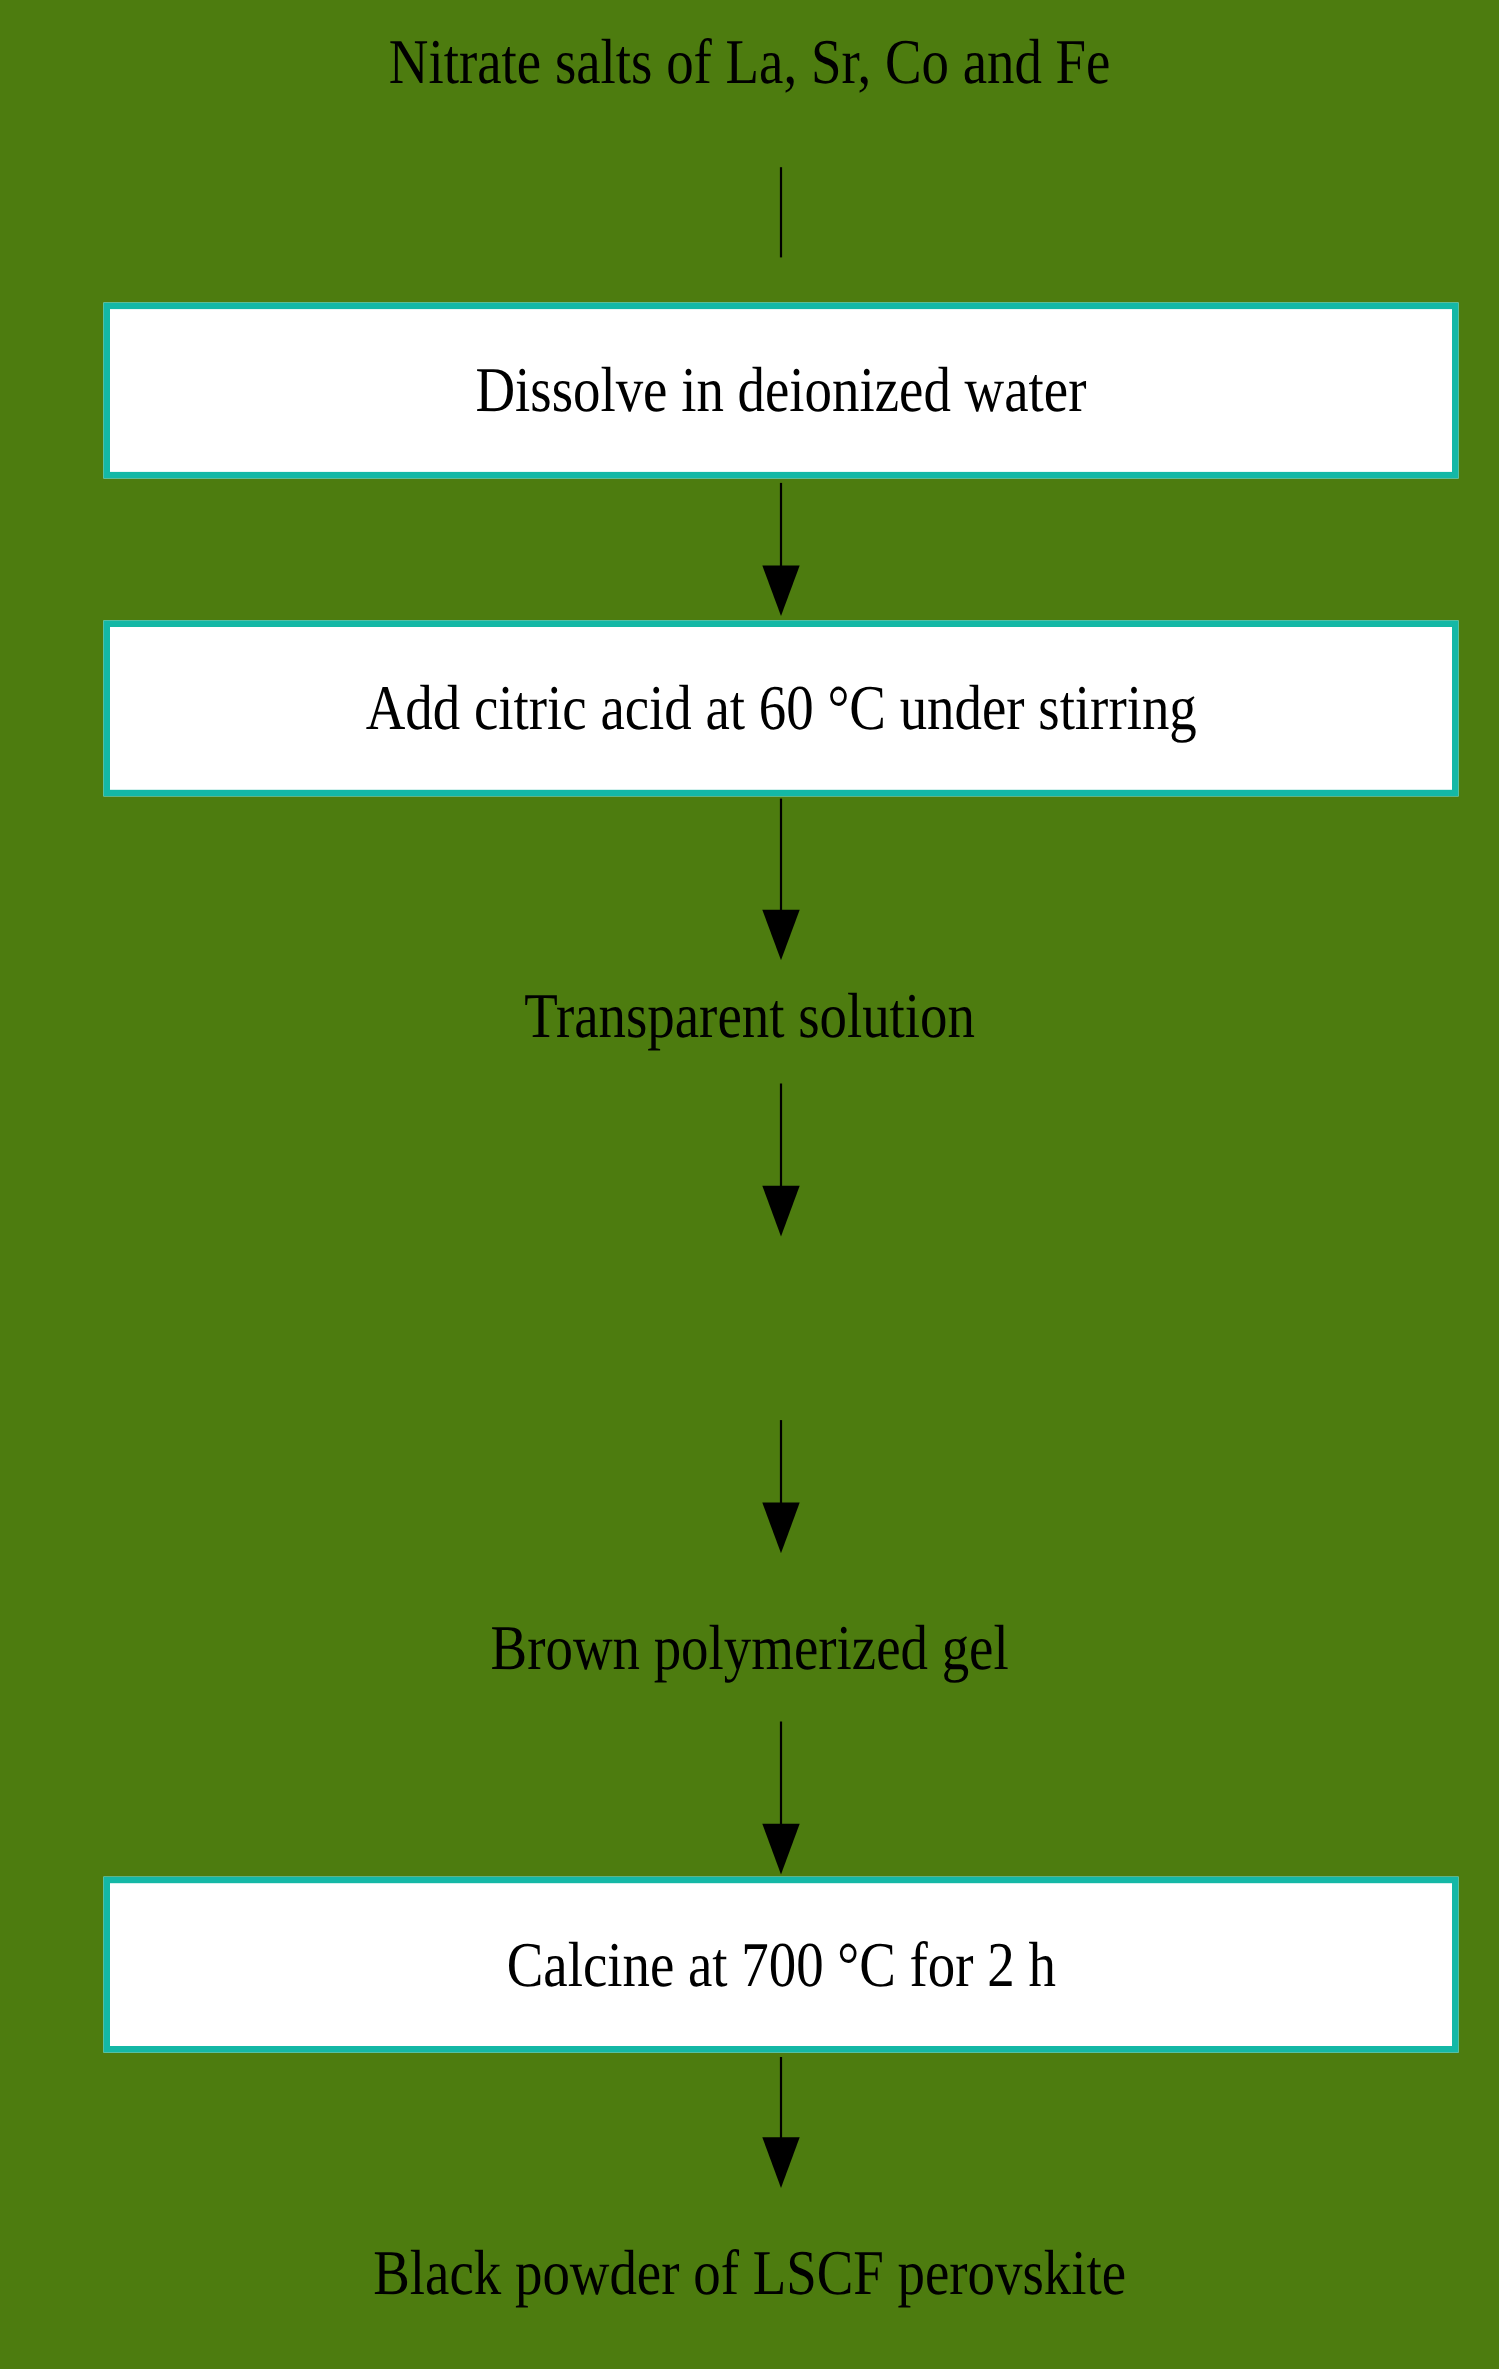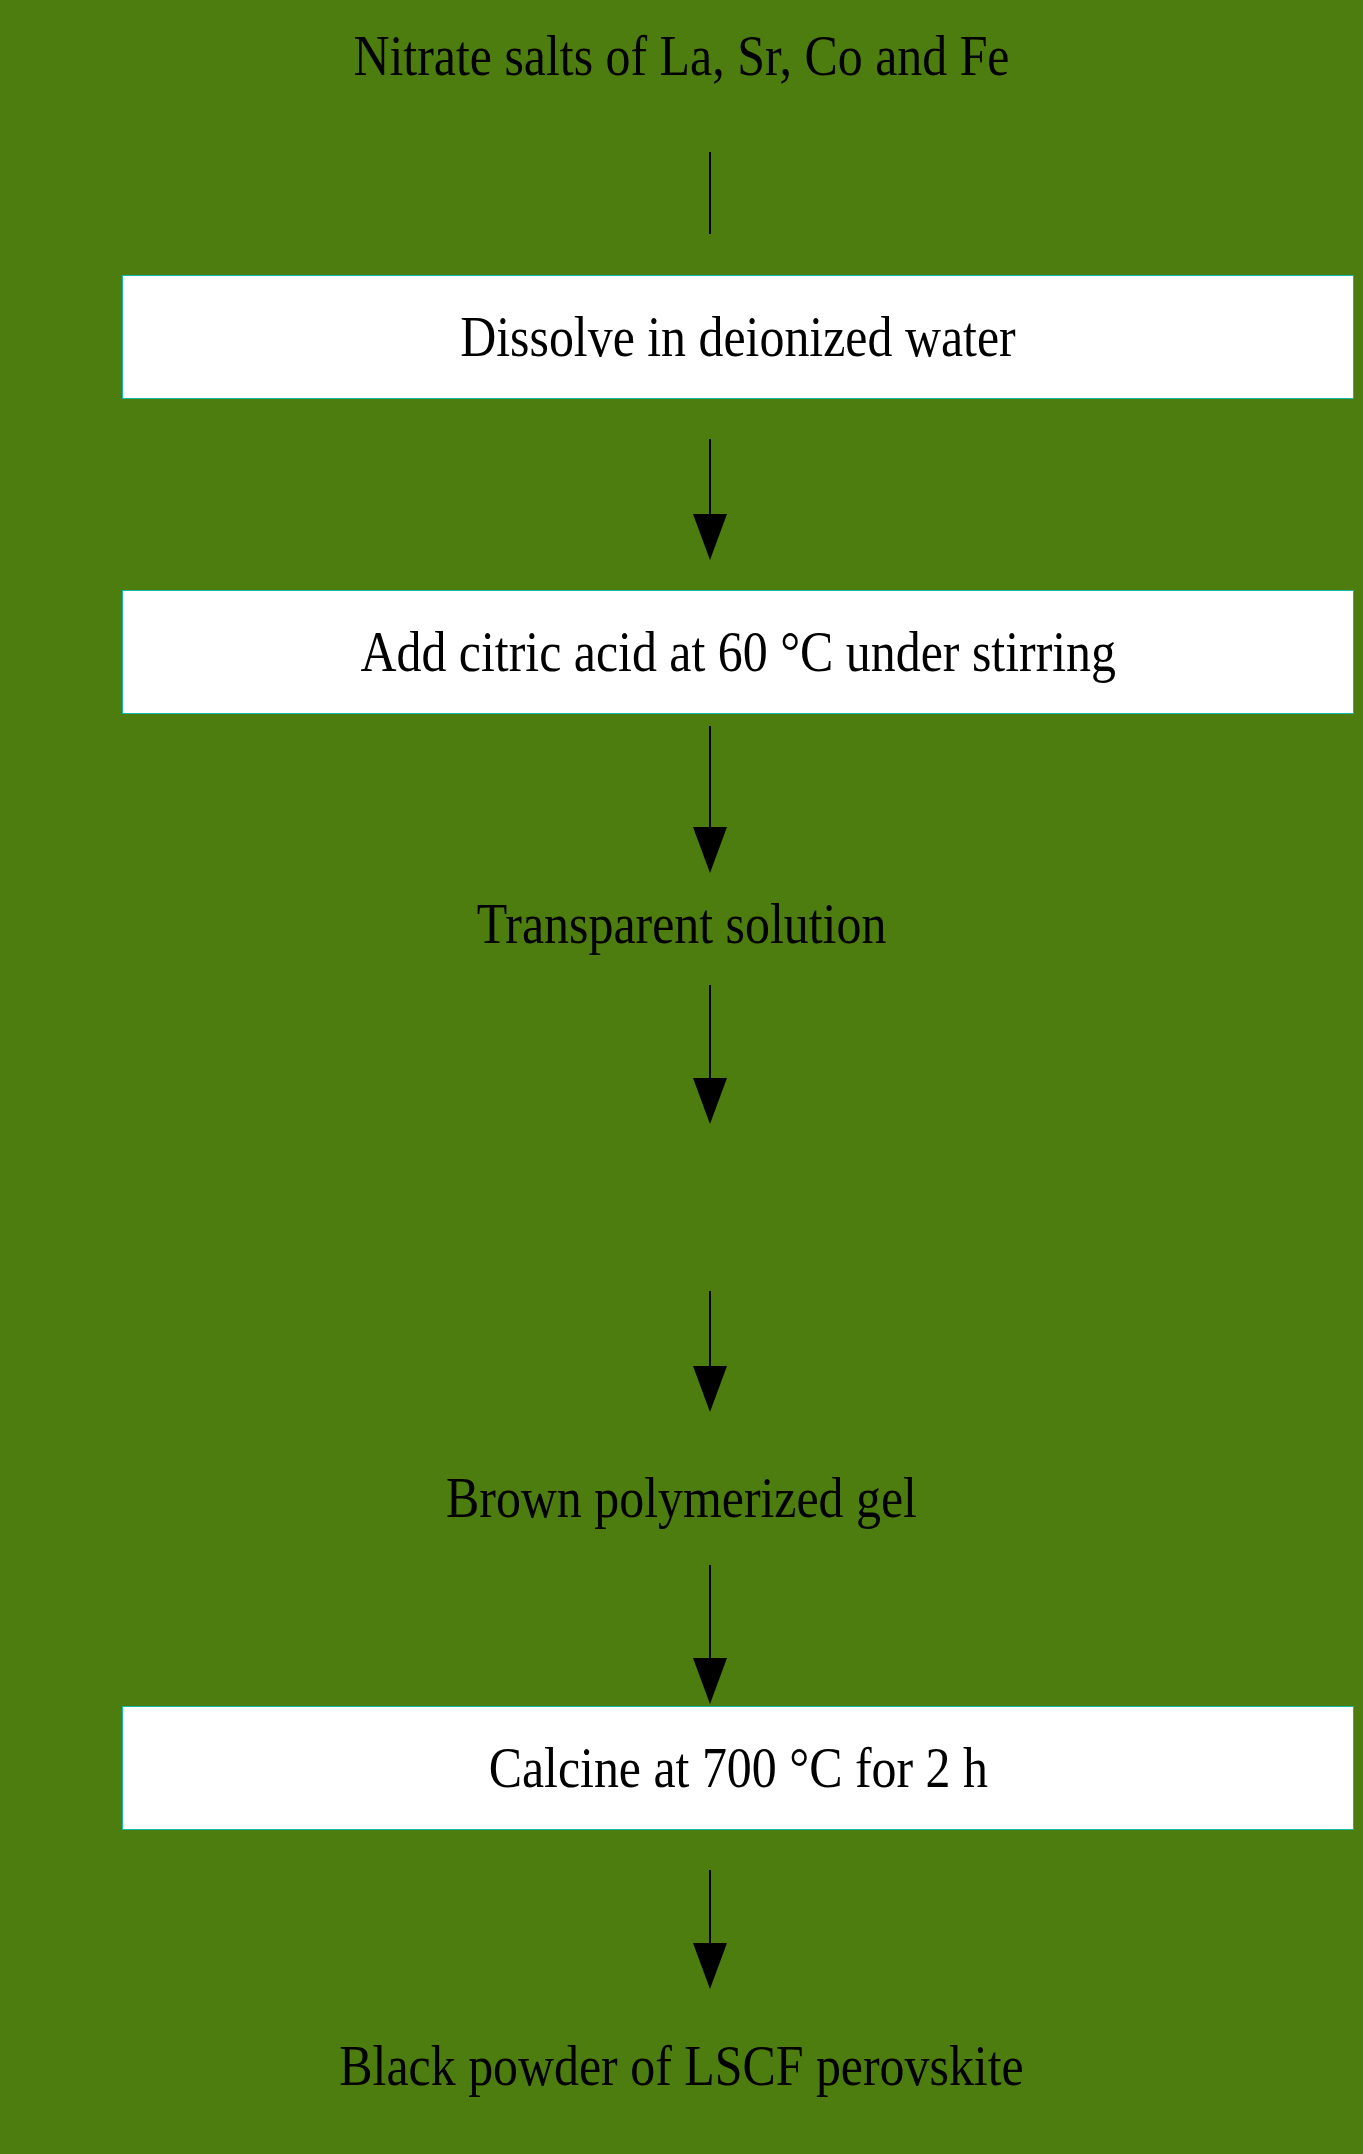--- a/index.html
+++ b/index.html
@@ -31,28 +31,27 @@
     white-space: nowrap;
     transform: scaleX(0.86);
     transform-origin: center center;
   }
 
   
   .process-box {
     position: absolute;
     left: 94px;
     width: 1232px;
-    height: 124px;
+    height: 160px;
     box-sizing: border-box;
-    border: 1px solid #14b8a6;
+    border: 6px solid #14b8a6;
     background: #ffffff;
     display: flex;
     align-items: center;
     justify-content: center;
-    margin-left: 28px;
   }
   .process-box .box-label {
     font-size: 58px;
     line-height: 1.05;
     color: #000000;
     white-space: nowrap;
     text-align: center;
     transform: scaleX(0.86);
     transform-origin: center center;
   }
@@ -87,21 +86,21 @@
 
   <div class="connector" style="top: 152px; height: 82px;"></div>
 
   <div class="process-box" style="top: 275px;">
     <span class="box-label">Dissolve in deionized water</span>
   </div>
 
   <div class="connector" style="top: 439px; height: 78px;"></div>
   <div class="arrowhead" style="top: 514px;"></div>
 
-  <div class="process-box" style="top: 590px;">
+  <div class="process-box" style="top: 564px;">
     <span class="box-label">Add citric acid at 60 °C under stirring</span>
   </div>
 
   <div class="connector" style="top: 726px; height: 104px;"></div>
   <div class="arrowhead" style="top: 827px;"></div>
 
   <div class="free-label" style="top: 894px;">Transparent solution</div>
 
   <div class="connector" style="top: 985px; height: 96px;"></div>
   <div class="arrowhead" style="top: 1078px;"></div>

